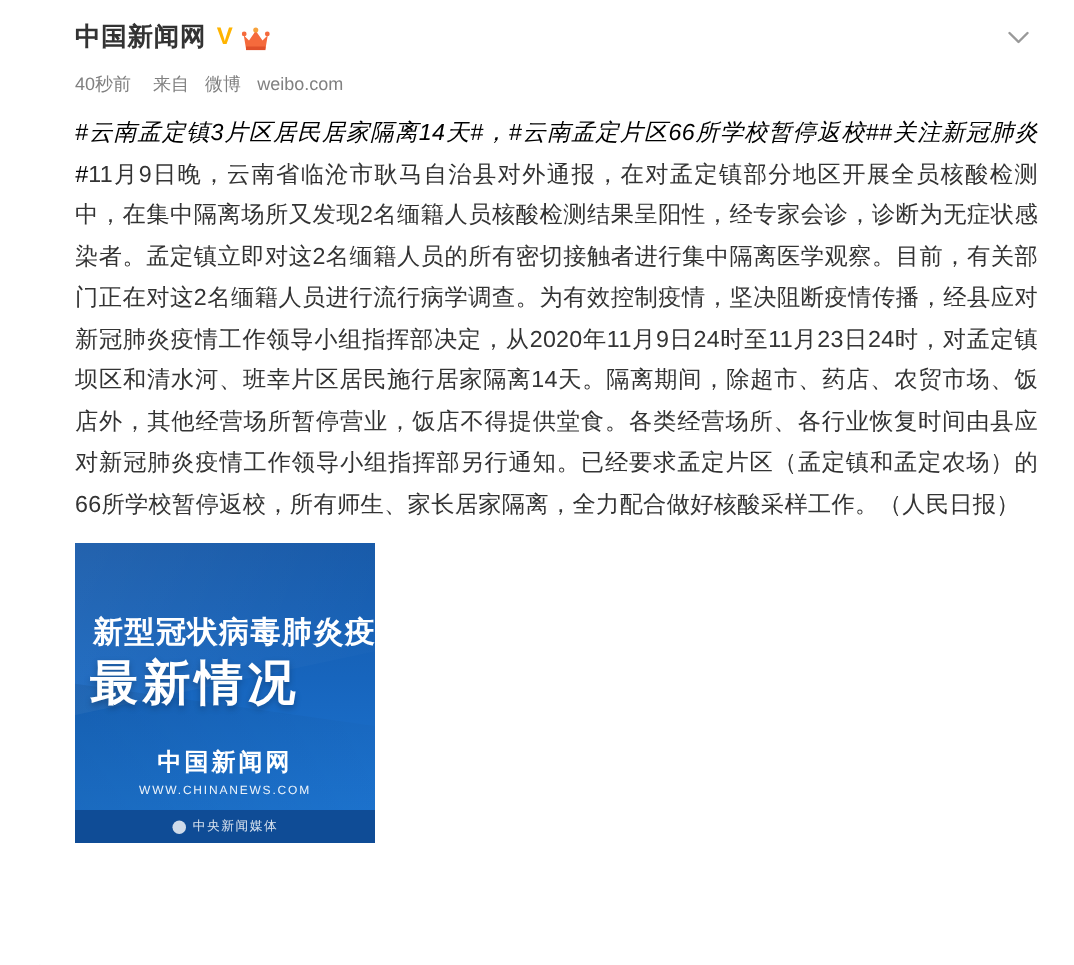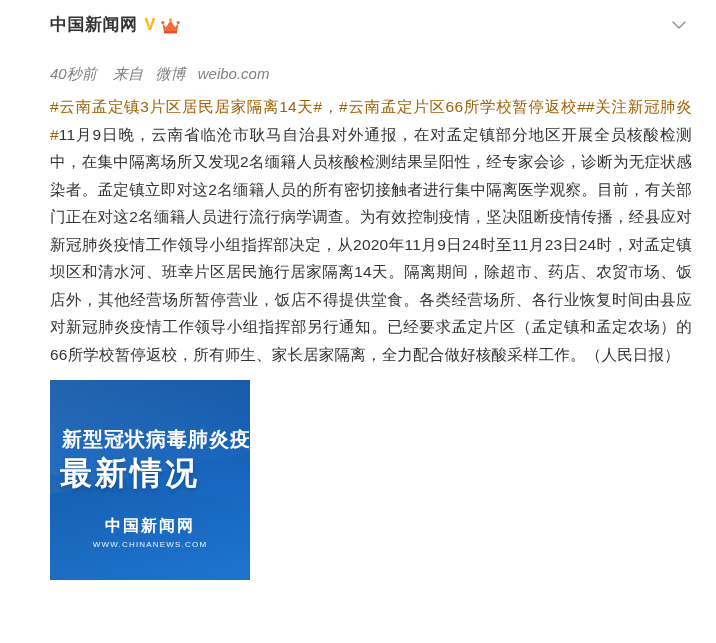--- a/index.html
+++ b/index.html
@@ -73,38 +73,38 @@
   .chevron-btn {
     position: absolute;
     right: 2px;
     top: 2px;
     width: 22px;
     height: 22px;
     cursor: pointer;
   }
   .chevron-btn svg { display: block; }
   .meta {
-    margin-top: 27px;
-    font-size: 15px;
+    margin-top: 9px;
+    font-size: 12px;
     color: #808080;
     line-height: 18px;
-    font-style: italic;
   }
   .meta .sep { display: inline-block; width: 8px; }
   .meta .src-link { color: #808080; }
   .post-body {
     margin-top: 10px;
     font-size: 15.5px;
     line-height: 27.5px;
     color: #333333;
     text-align: justify;
     letter-spacing: 0.2px;
   }
   .topic {
-    color: #a16207;
+    color: #000000;
+    font-style: italic;
   }
   .image-wrap {
     margin-top: 12px;
     width: 200px;
   }
   .poster {
     position: relative;
     width: 200px;
     height: 200px;
     background: linear-gradient(180deg, #1558a8 0%, #1765bd 45%, #1e78d6 100%);
@@ -235,17 +235,21 @@
     <div class="image-wrap">
       <div class="poster">
         <div class="swash"></div>
         <div class="swash2"></div>
         <div class="poster-line1">新型冠状病毒肺炎疫情</div>
         <div class="poster-line2">最新情况</div>
         <div class="poster-brand">
           <div class="cn">中国新闻网</div>
           <div class="en">WWW.CHINANEWS.COM</div>
         </div>
+        <div class="poster-footer">
+          <span class="dot"></span>
+          <span>中央新闻媒体</span>
+        </div>
       </div>
     </div>
 
   </div>
 </div>
 
 </body></html>

